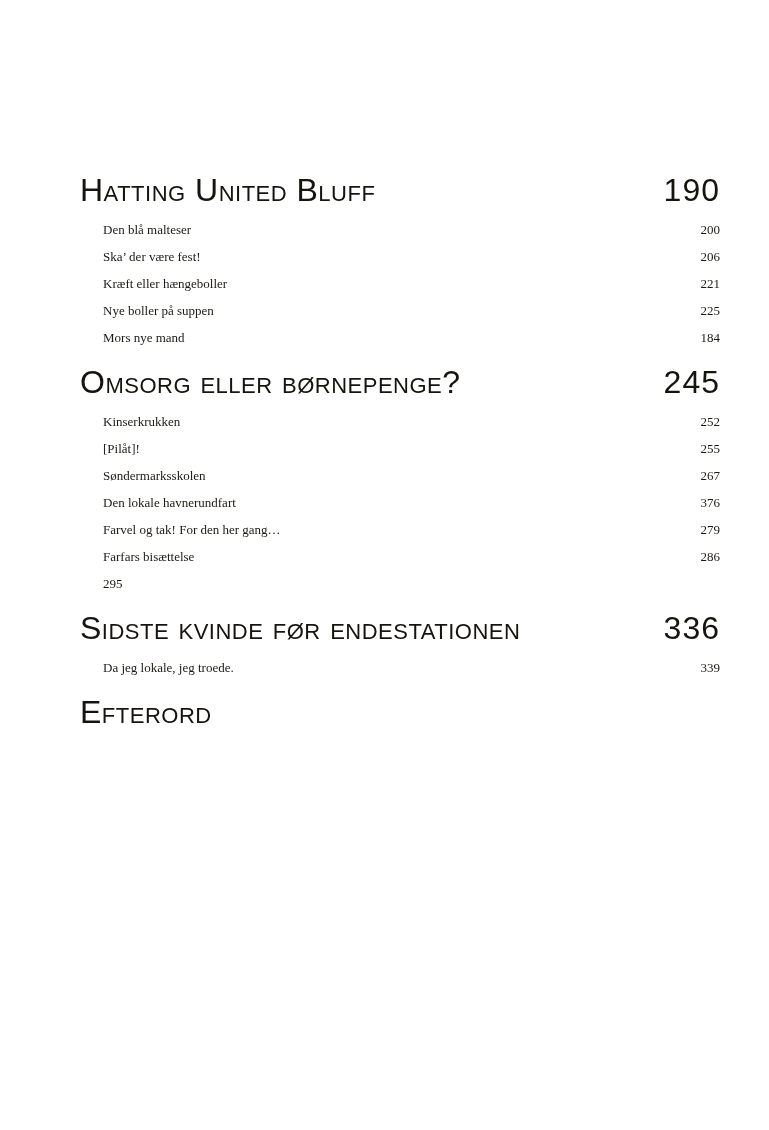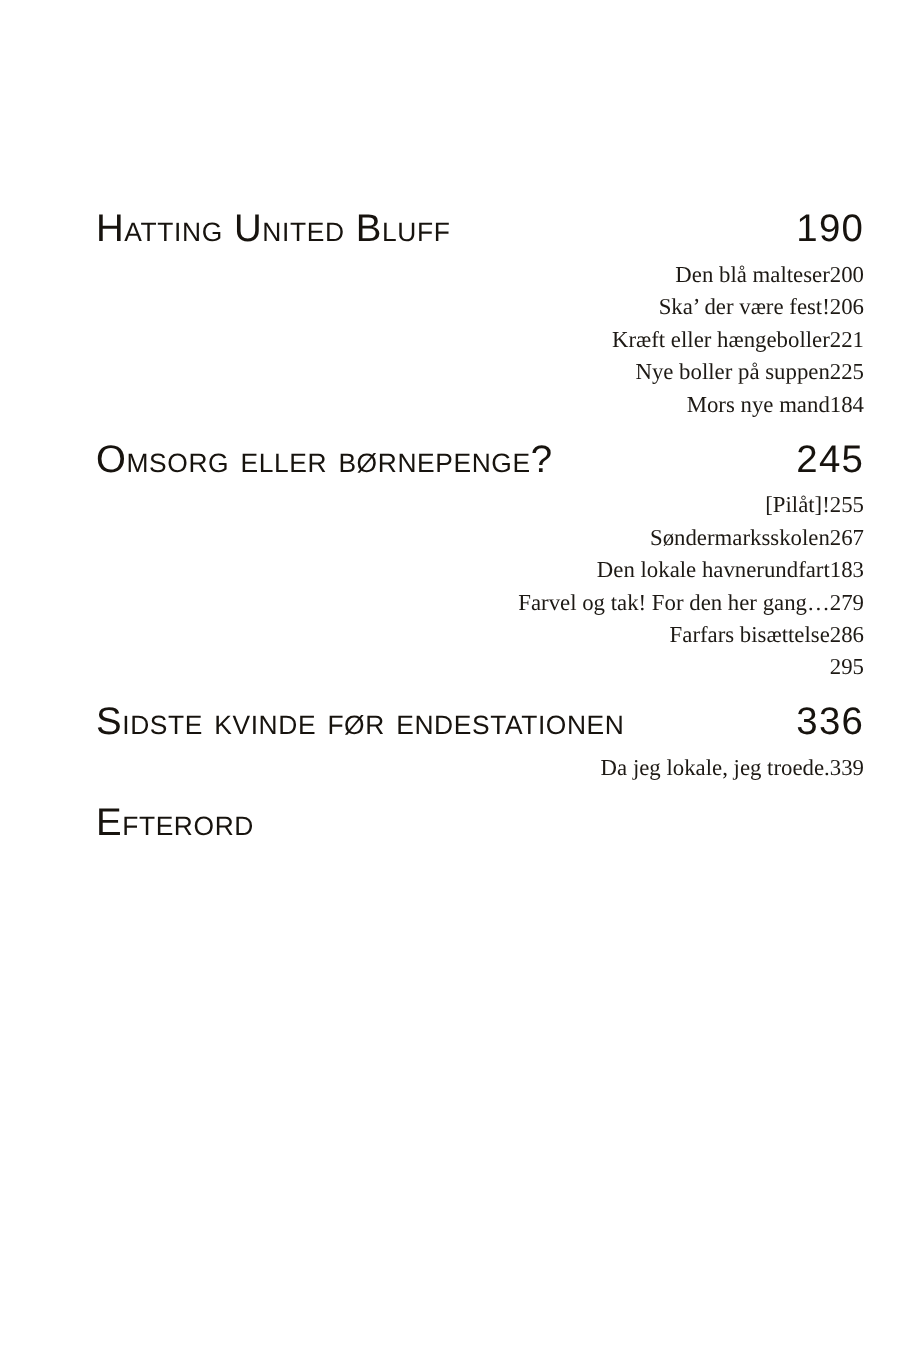--- a/index.html
+++ b/index.html
@@ -36,24 +36,24 @@
     margin-top: 13px;
     align-items: center;
   }
   .h-page {
     font-variant: normal;
     letter-spacing: 1px;
     margin-left: 18px;
   }
   .i-row {
     display: flex;
-    justify-content: flex-end;
+    justify-content: space-between;
     align-items: baseline;
     font-family: "Liberation Serif", serif;
-    font-size: 19px;
+    font-size: 13px;
     line-height: 27px;
     color: #1d1914;
     padding-left: 23px;
   }
   .i-title { white-space: pre; }
 </style>
 </head>
 <body>
 
 <div class="page">
@@ -85,30 +85,34 @@
         <span class="i-page">184</span>
       </div>
     </section>
 
     <section>
       <div class="h-row">
         <span class="h-title">Omsorg eller børnepenge?</span>
         <span class="h-page">245</span>
       </div>
       <div class="i-row">
+        <span class="i-title">Kinserkrukken</span>
+        <span class="i-page">252</span>
+      </div>
+      <div class="i-row">
         <span class="i-title">[Pilåt]!</span>
         <span class="i-page">255</span>
       </div>
       <div class="i-row">
         <span class="i-title">Søndermarksskolen</span>
         <span class="i-page">267</span>
       </div>
       <div class="i-row">
         <span class="i-title">Den lokale havnerundfart</span>
-        <span class="i-page">183</span>
+        <span class="i-page">376</span>
       </div>
       <div class="i-row">
         <span class="i-title">Farvel og tak! For den her gang…</span>
         <span class="i-page">279</span>
       </div>
       <div class="i-row">
         <span class="i-title">Farfars bisættelse</span>
         <span class="i-page">286</span>
       </div>
       <div class="i-row">

